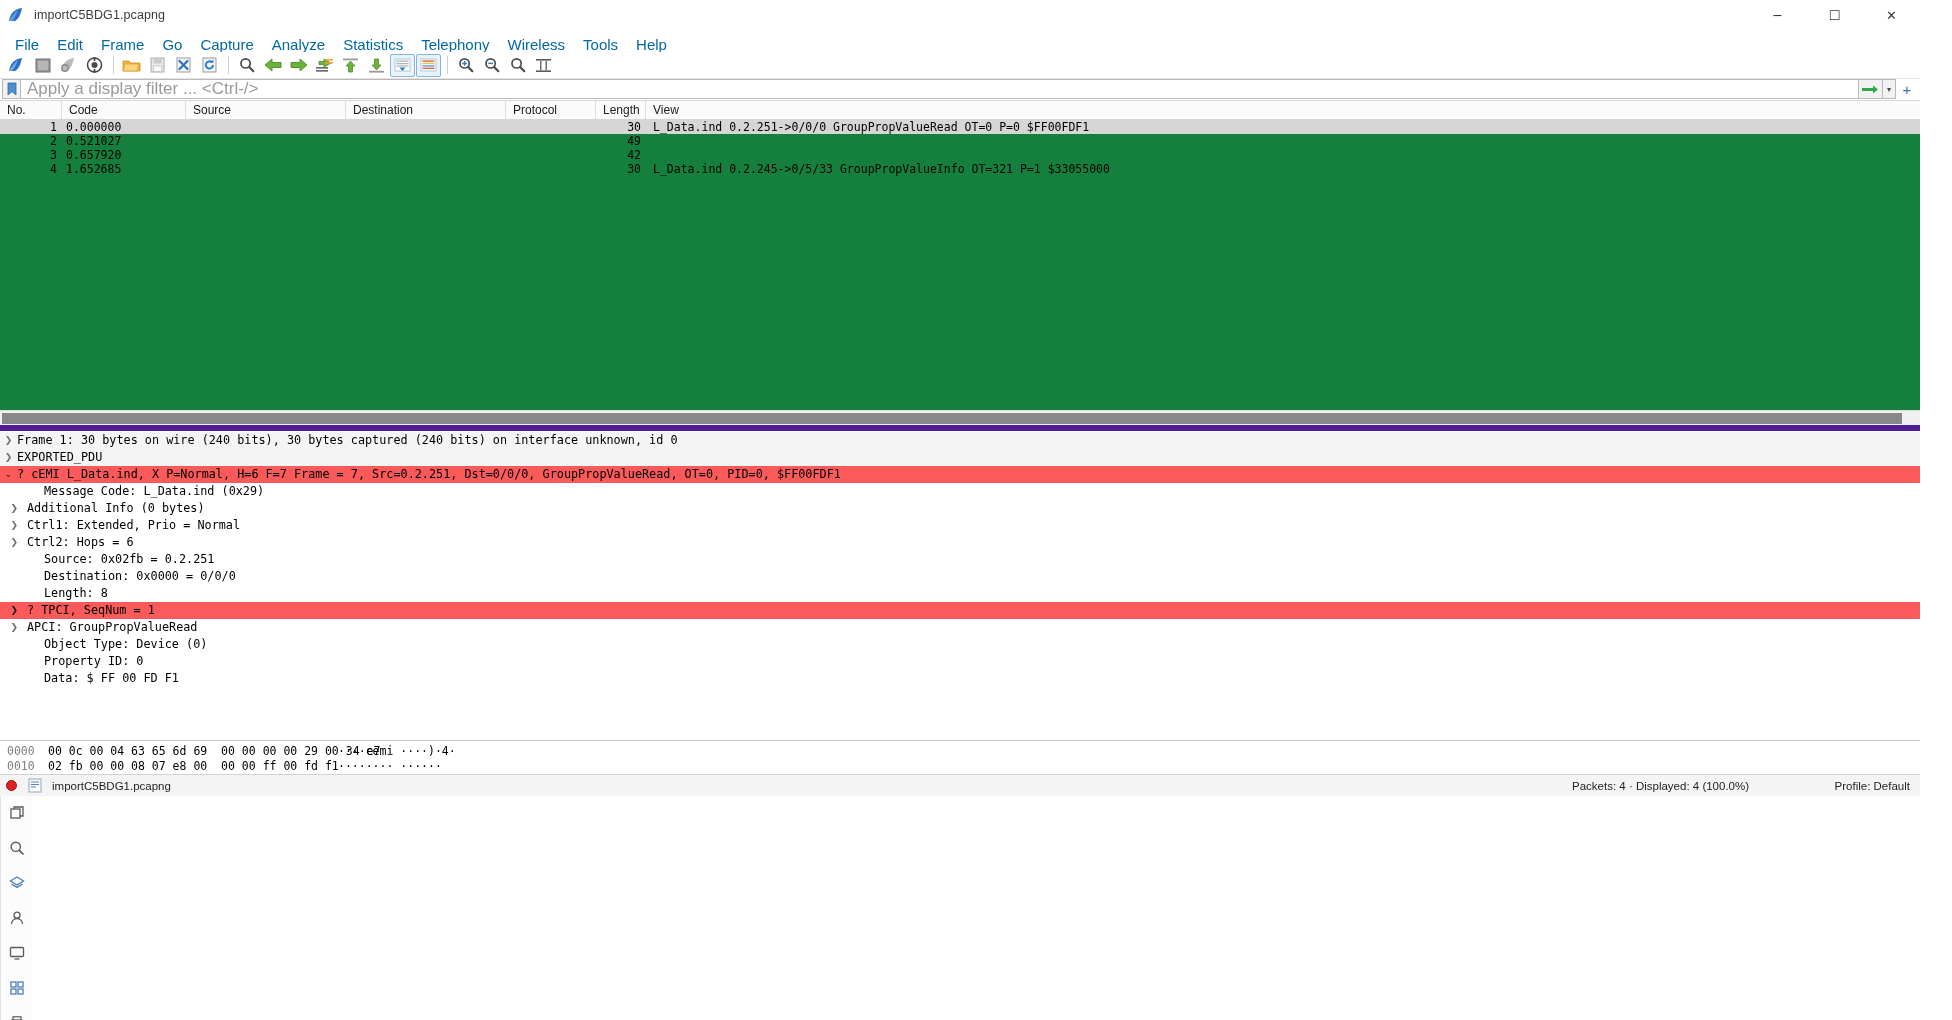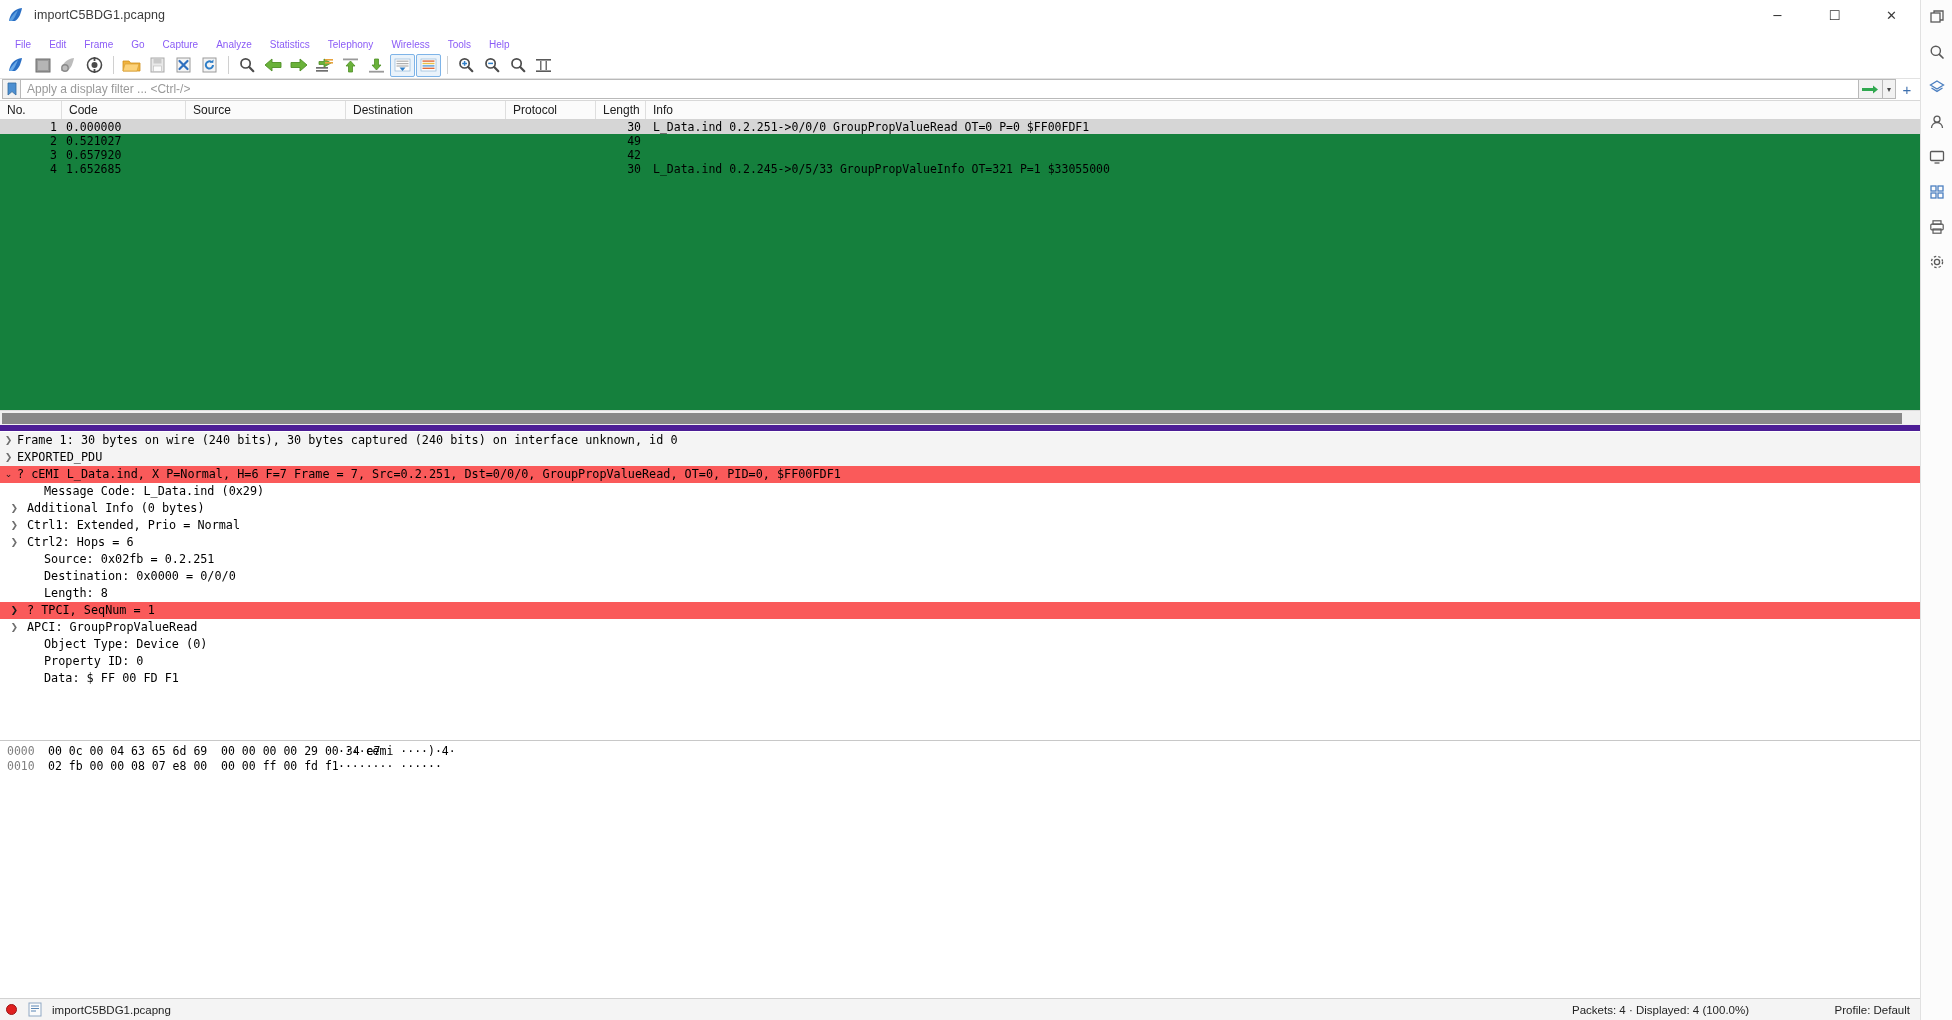--- a/index.html
+++ b/index.html
@@ -8,20 +8,21 @@
     width: 1952px; height: 1020px;
     overflow: hidden;
     background: #ffffff;
     font-family: "Liberation Sans", sans-serif;
     -webkit-font-smoothing: antialiased;
   }
   #app {
     position: relative;
     width: 1952px; height: 1020px;
     display: flex;
+    flex-direction: column;
   }
   #mainCol {
     width: 1920px; height: 1020px;
     display: flex; flex-direction: column;
     background: #ffffff;
   }
 
   
   .titlebar {
     height: 30px; min-height: 30px;
@@ -43,21 +44,21 @@
   }
 
   
   .menubar {
     height: 22px; min-height: 22px;
     display: flex; align-items: center;
     background: #ffffff;
     padding-left: 6px;
   }
   .menuitem {
-    font-size: 10px; color: #8b5cf6;
+    font-size: 15px; color: #0369a1;
     padding: 2px 9px; line-height: 16px;
     white-space: nowrap;
     margin-top: 8px;
   }
 
   
   .toolbar {
     height: 27px; min-height: 27px;
     display: flex; align-items: center;
     background: #ffffff;
@@ -82,21 +83,21 @@
   }
   .filterbookmark {
     width: 18px; border: 1px solid #b9b9b9; border-right: none;
     background: #f2f2f2; display: flex; align-items: center; justify-content: center;
     flex: none;
   }
   .filterinput {
     flex: 1 1 auto; border: 1px solid #b9b9b9;
     background: #fff; display: flex; align-items: center;
     padding-left: 6px;
-    font-size: 12px; color: #9a9a9a;
+    font-size: 17px; color: #9a9a9a;
     font-family: "Liberation Sans", sans-serif;
   }
   .filterarrow {
     width: 24px; border: 1px solid #b9b9b9; border-left: none;
     background: #f2f2f2; display: flex; align-items: center; justify-content: center;
     flex: none;
   }
   .filterdrop {
     width: 13px; border: 1px solid #b9b9b9; border-left: none;
     background: #f2f2f2; display: flex; align-items: center; justify-content: center;
@@ -426,21 +427,21 @@
 
     <div class="packetlist">
 
       <div class="collist">
         <div class="col" style="width:62px">No.</div>
         <div class="col" style="width:124px">Code</div>
         <div class="col" style="width:160px">Source</div>
         <div class="col" style="width:160px">Destination</div>
         <div class="col" style="width:90px">Protocol</div>
         <div class="col" style="width:50px">Length</div>
-        <div class="col" style="flex:1 1 auto;border-right:none">Info</div>
+        <div class="col" style="flex:1 1 auto;border-right:none">View</div>
       </div>
 
       <div class="rows">
 
         <div class="prow selected">
           <div class="cell num" style="width:62px">1</div>
           <div class="cell time" style="width:124px">0.000000</div>
           <div class="cell" style="width:160px"></div>
           <div class="cell" style="width:160px"></div>
           <div class="cell" style="width:90px"></div>

